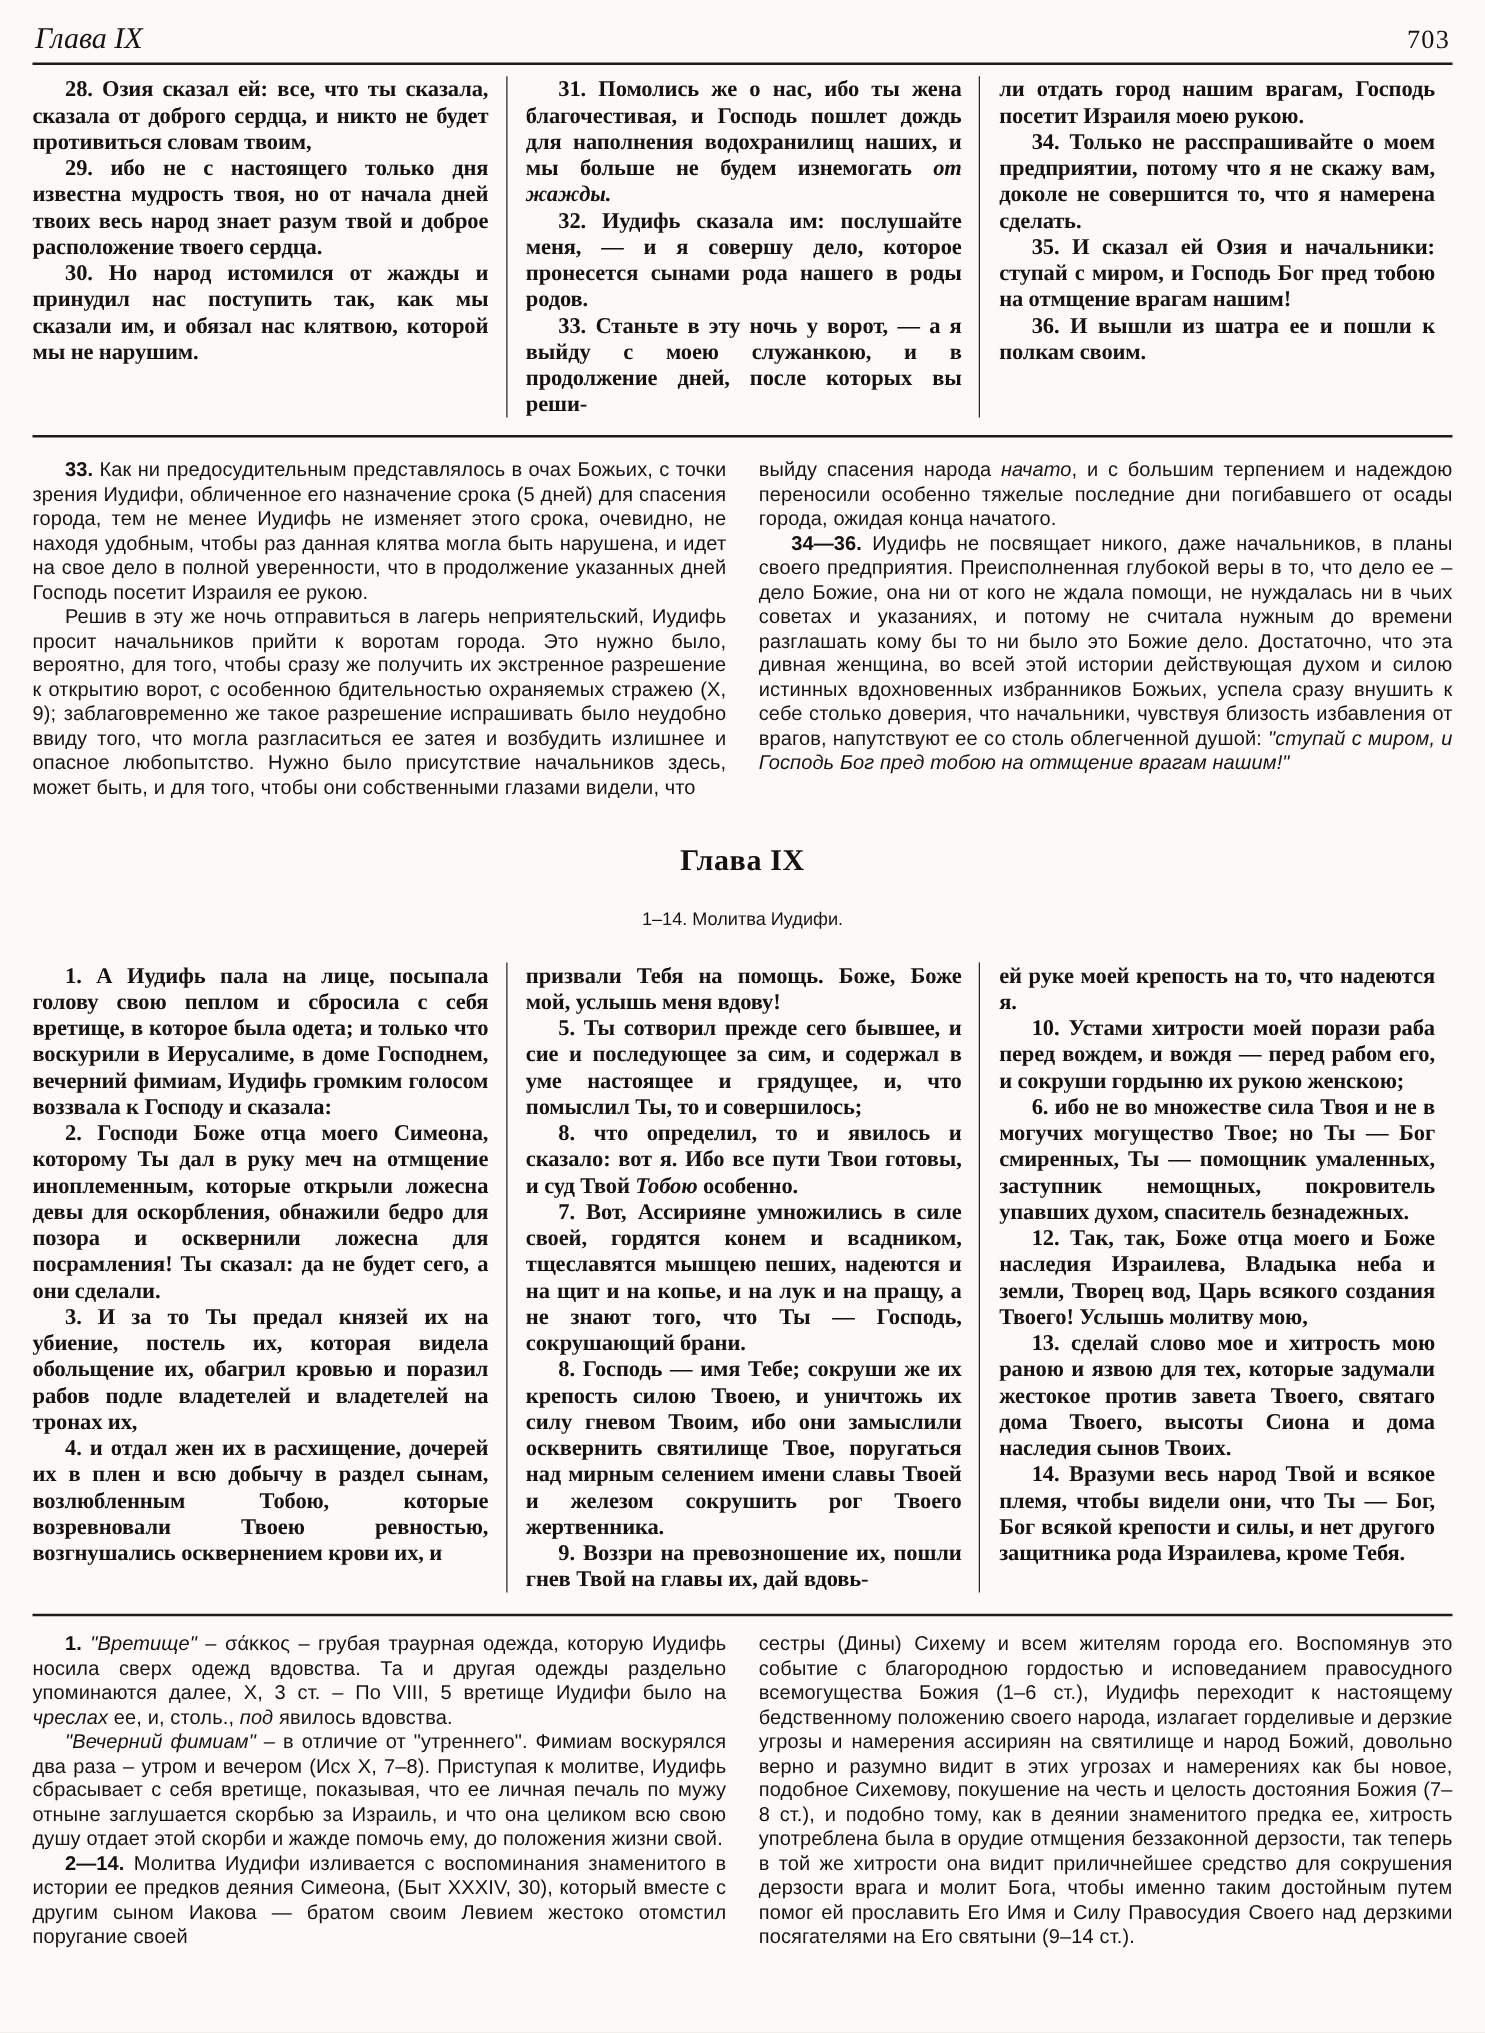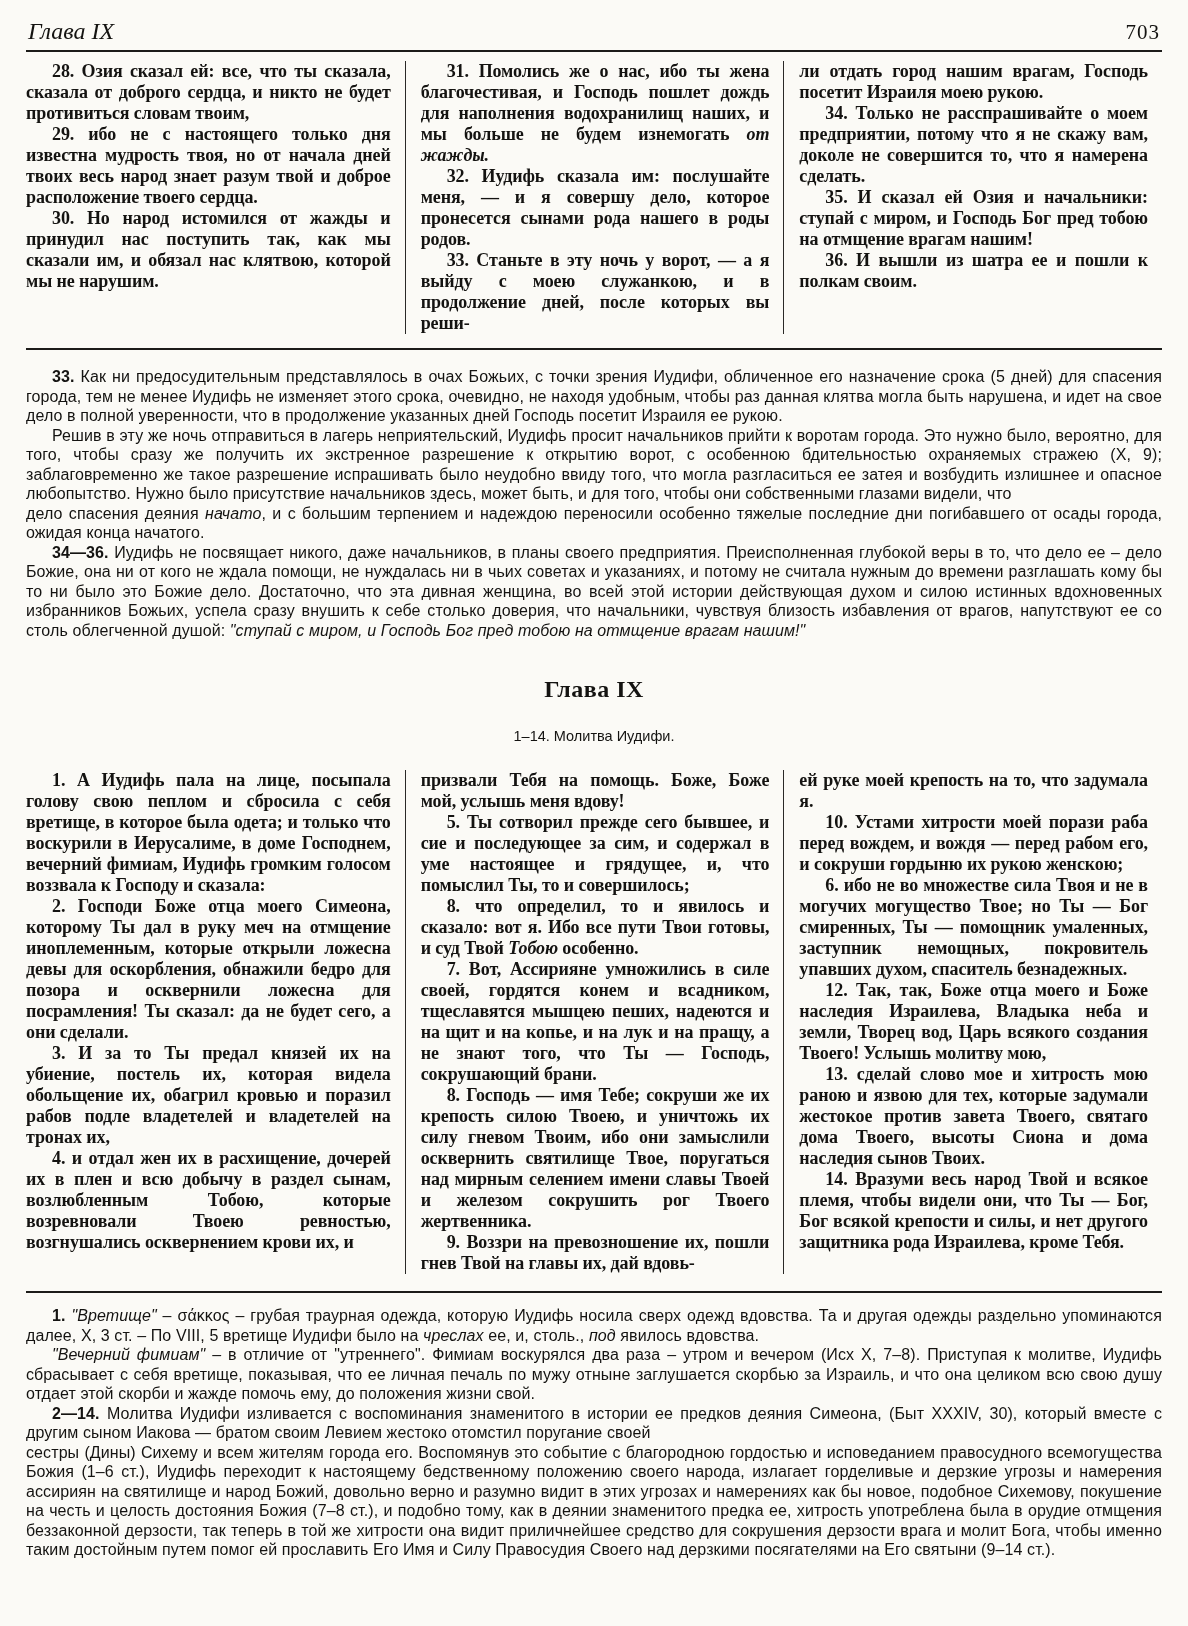--- a/index.html
+++ b/index.html
@@ -27,21 +27,21 @@
   .bible p{
     margin:0;
     font:700 18px/21px "Liberation Serif", serif;
     text-align:justify;
     text-indent:26px;
     letter-spacing:-0.1px;
   }
   .bible p.cont{text-indent:0;}
 
   
-  .cols2{display:grid;grid-template-columns:1fr;column-gap:26px;}
+  .cols2{display:grid;grid-template-columns:1fr 1fr;column-gap:26px;}
   .comm{margin-top:17px;}
   .comm p, .foot p{
     margin:0;
     font:400 16px/19.5px "Liberation Sans", sans-serif;
     text-align:justify;
     text-indent:26px;
     letter-spacing:0.1px;
   }
   .comm p.cont, .foot p.cont{text-indent:0;}
 
@@ -88,21 +88,21 @@
   </div>
 
   <hr class="rule thin" style="margin-top:14px;">
 
   <div class="cols2 comm">
     <div class="col">
       <p><span class="run-b">33. </span><span>Как ни предосудительным представлялось в очах Божьих, с точки зрения Иудифи, обличенное его назначение срока (5 дней) для спасения города, тем не менее Иудифь не изменяет этого срока, очевидно, не находя удобным, чтобы раз данная клятва могла быть нарушена, и идет на свое дело в полной уверенности, что в продолжение указанных дней Господь посетит Израиля ее рукою.</span></p>
       <p>Решив в эту же ночь отправиться в лагерь неприятельский, Иудифь просит начальников прийти к воротам города. Это нужно было, вероятно, для того, чтобы сразу же получить их экстренное разрешение к открытию ворот, с особенною бдительностью охраняемых стражею (X, 9); заблаговременно же такое разрешение испрашивать было неудобно ввиду того, что могла разгласиться ее затея и возбудить излишнее и опасное любопытство. Нужно было присутствие начальников здесь, может быть, и для того, чтобы они собственными глазами видели, что</p>
     </div>
     <div class="col">
-      <p class="cont"><span>дело спасения деяния </span><span class="run-i">начато</span><span>, и с большим терпением и надеждою переносили особенно тяжелые последние дни погибавшего от осады города, ожидая конца начатого.</span></p>
+      <p class="cont"><span>выйду спасения народа </span><span class="run-i">начато</span><span>, и с большим терпением и надеждою переносили особенно тяжелые последние дни погибавшего от осады города, ожидая конца начатого.</span></p>
       <p><span class="run-b">34—36. </span><span>Иудифь не посвящает никого, даже начальников, в планы своего предприятия. Преисполненная глубокой веры в то, что дело ее  – дело Божие, она ни от кого не ждала помощи, не нуждалась ни в чьих советах и указаниях, и потому не считала нужным до времени разглашать кому бы то ни было это Божие дело. Достаточно, что эта дивная женщина, во всей этой истории действующая духом и силою истинных вдохновенных избранников Божьих, успела сразу внушить к себе столько доверия, что начальники, чувствуя близость избавления от врагов, напутствуют ее со столь облегченной душой: </span><span class="run-i">"ступай с миром, и Господь Бог пред тобою на отмщение врагам нашим!"</span></p>
     </div>
   </div>
 
   <div class="chapterhead">
     <div class="title">Глава IX</div>
     <div class="subtitle">1–14. Молитва Иудифи.</div>
   </div>
 
   <div class="cols3 bible main-bible">
@@ -114,21 +114,21 @@
     </div>
     <div class="col">
       <p class="cont">призвали Тебя на помощь. Боже, Боже мой, услышь меня вдову!</p>
       <p>5. Ты сотворил прежде сего бывшее, и сие и последующее за сим, и содержал в уме настоящее и грядущее, и, что помыслил Ты, то и совершилось;</p>
       <p><span>8. что определил, то и явилось и сказало: вот я. Ибо все пути Твои готовы, и суд Твой </span><span class="run-i">Тобою</span><span> особенно.</span></p>
       <p>7. Вот, Ассирияне умножились в силе своей, гордятся конем и всадником, тщеславятся мышцею пеших, надеются и на щит и на копье, и на лук и на пращу, а не знают того, что Ты — Господь, сокрушающий брани.</p>
       <p>8. Господь — имя Тебе; сокруши же их крепость силою Твоею, и уничтожь их силу гневом Твоим, ибо они замыслили осквернить святилище Твое, поругаться над мирным селением имени славы Твоей и железом сокрушить рог Твоего жертвенника.</p>
       <p>9. Воззри на превозношение их, пошли гнев Твой на главы их, дай вдовь-</p>
     </div>
     <div class="col">
-      <p class="cont">ей руке моей крепость на то, что задумала я.</p>
+      <p class="cont">ей руке моей крепость на то, что надеются я.</p>
       <p>10. Устами хитрости моей порази раба перед вождем, и вождя — перед рабом его, и сокруши гордыню их рукою женскою;</p>
       <p>6. ибо не во множестве сила Твоя и не в могучих могущество Твое; но Ты — Бог смиренных, Ты — помощник умаленных, заступник немощных, покровитель упавших духом, спаситель безнадежных.</p>
       <p>12. Так, так, Боже отца моего и Боже наследия Израилева, Владыка неба и земли, Творец вод, Царь всякого создания Твоего! Услышь молитву мою,</p>
       <p>13. сделай слово мое и хитрость мою раною и язвою для тех, которые задумали жестокое против завета Твоего, святаго дома Твоего, высоты Сиона и дома наследия сынов Твоих.</p>
       <p>14. Вразуми весь народ Твой и всякое племя, чтобы видели они, что Ты — Бог, Бог всякой крепости и силы, и нет другого защитника рода Израилева, кроме Тебя.</p>
     </div>
   </div>
 
   <hr class="rule thin rule-foot">
 

